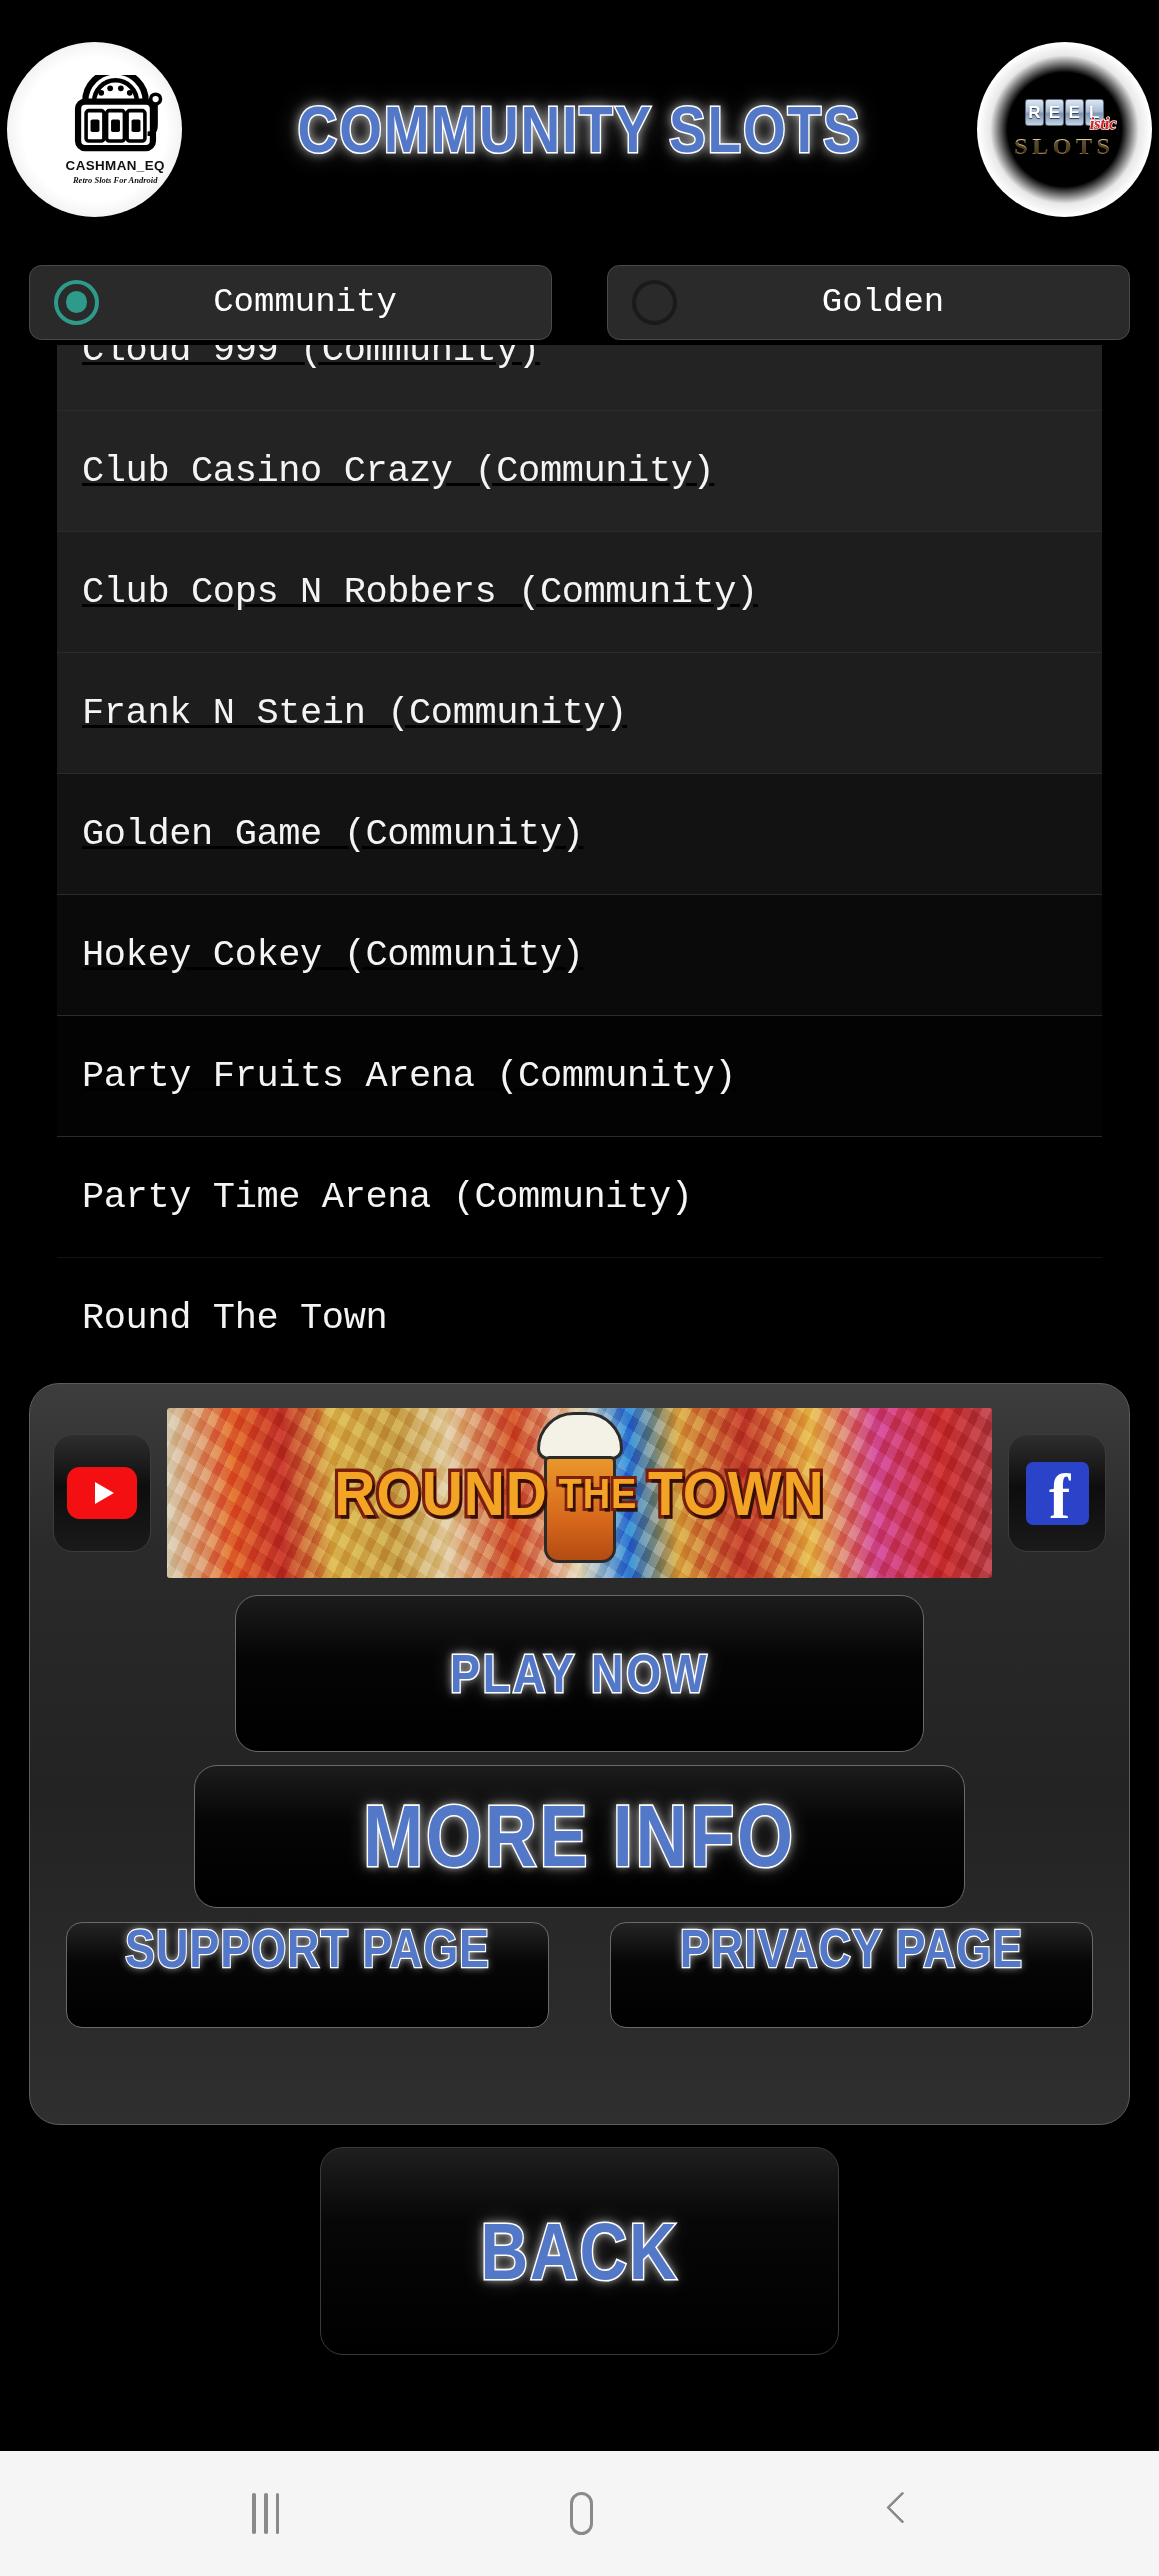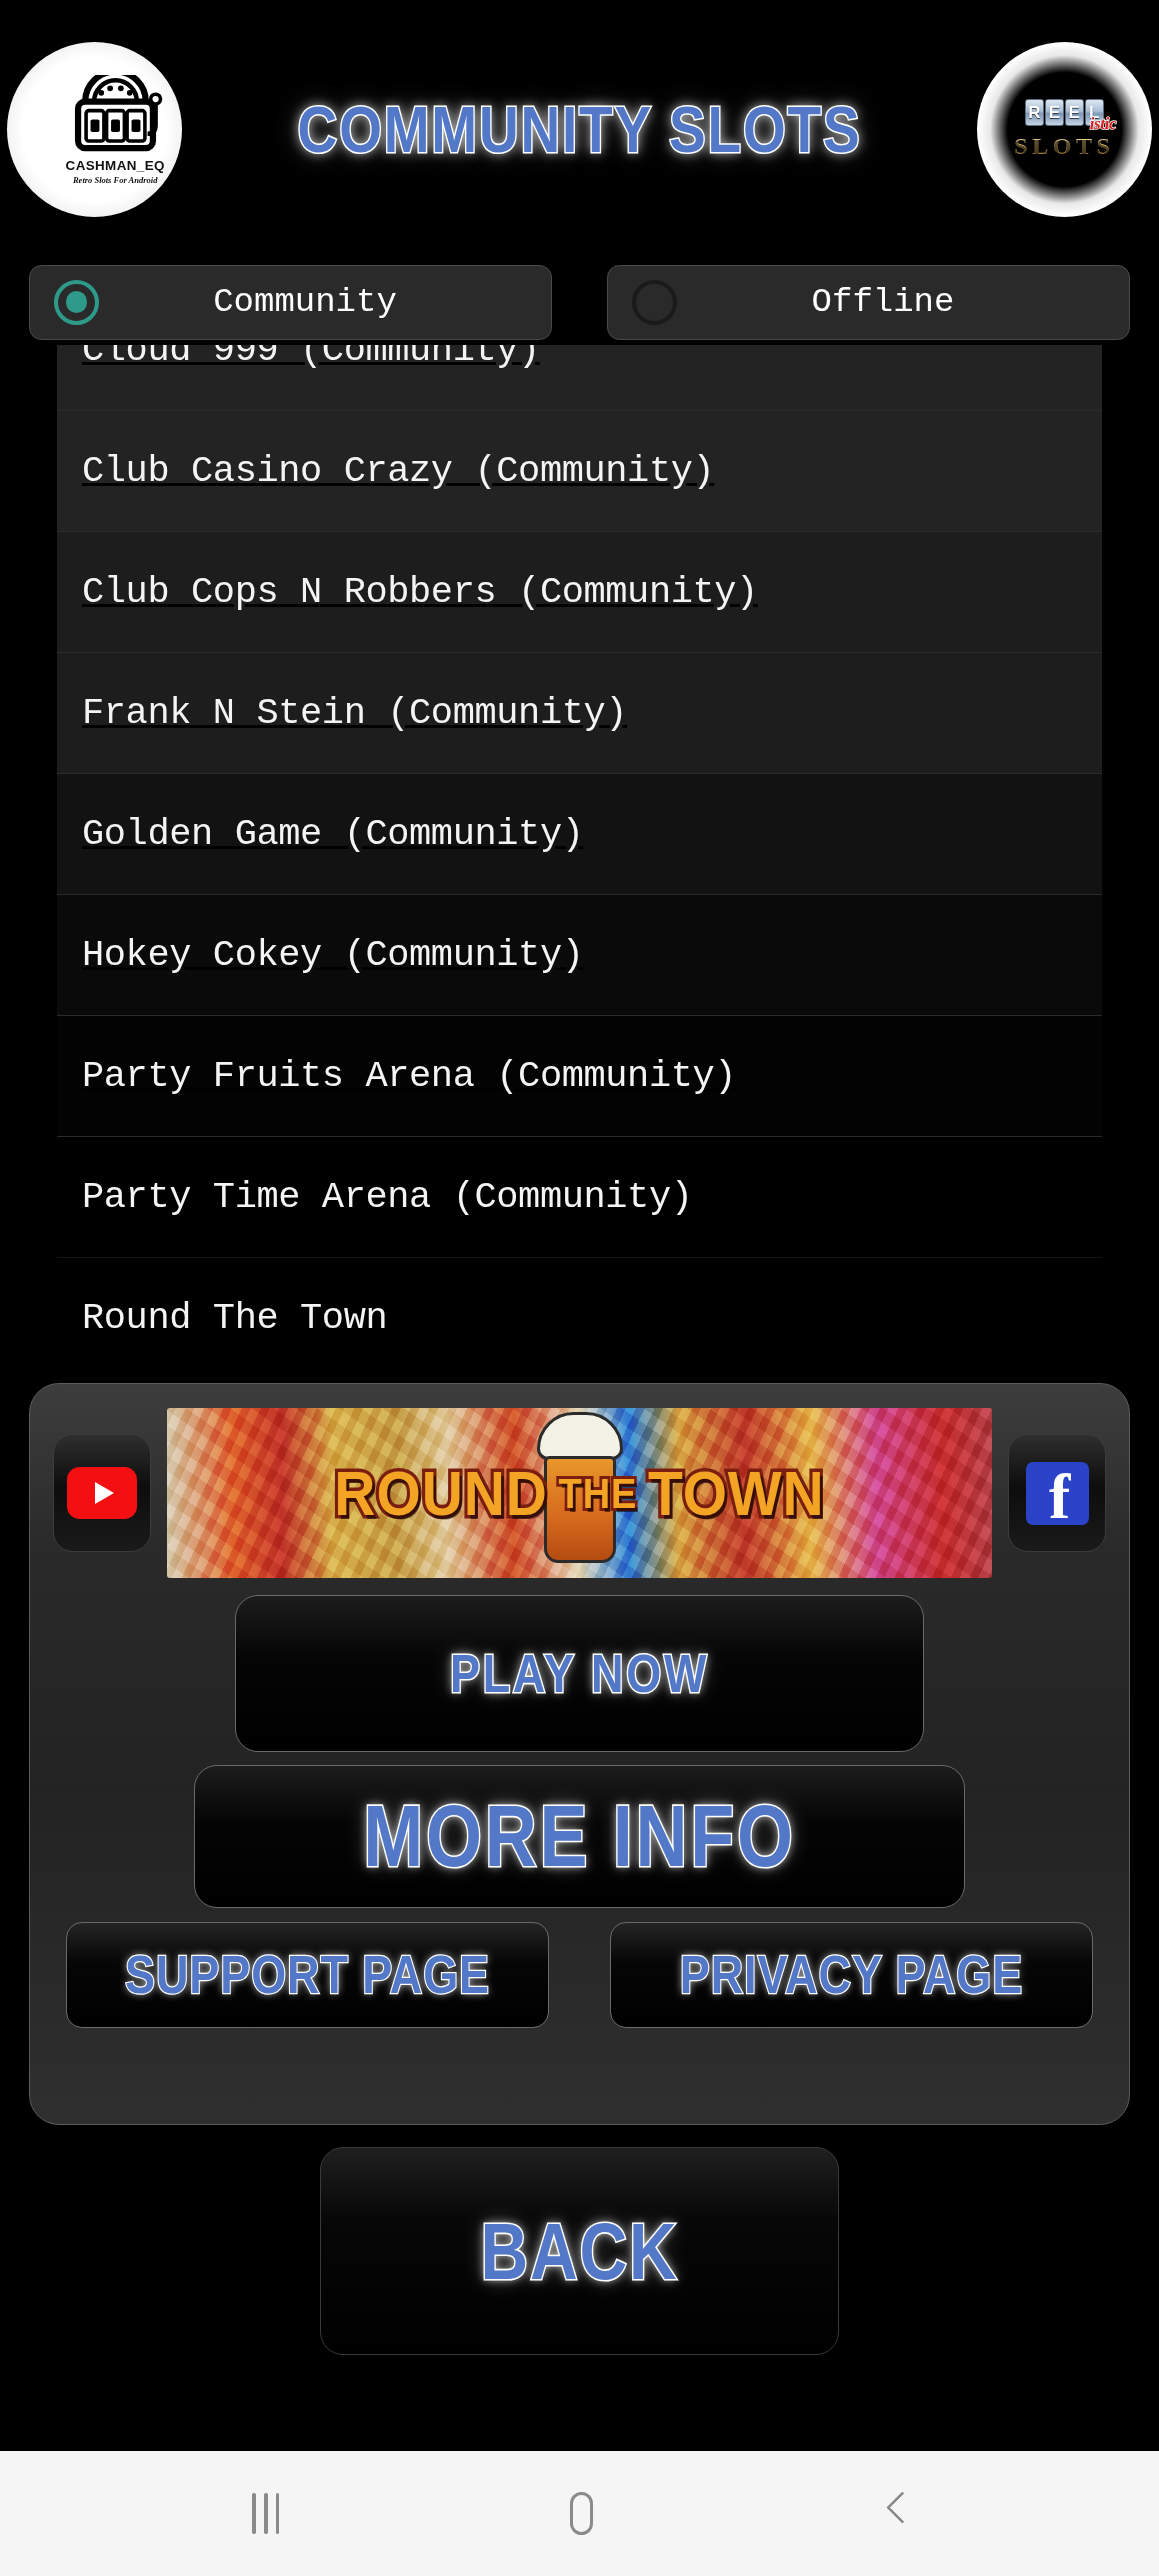--- a/index.html
+++ b/index.html
@@ -413,21 +413,21 @@
     justify-content: center;
     margin-top: 1.8px;
   }
   .btn-small {
     width: 483px;
     height: 106px;
     border-radius: 16px;
     border: 0.9px solid #6a6a6a;
     background: linear-gradient(180deg,#242424 0%, #060606 38%, #000000 100%);
     display: flex;
-    align-items: center;
+    align-items: flex-start;
     justify-content: center;
     font-family: "Liberation Sans", sans-serif;
     font-weight: 700;
     font-size: 45px;
     letter-spacing: 0.9px;
     color: #5478c8;
     -webkit-text-stroke: 2.1px #ffffff;
     paint-order: stroke fill;
     text-shadow: 0 0 8px rgba(255,255,255,0.8);
   }
@@ -551,21 +551,21 @@
     </div>
   </div>
 
   <div class="tabs">
     <div class="tab">
       <div class="radio radio-on"></div>
       <div class="tab-label">Community</div>
     </div>
     <div class="tab">
       <div class="radio radio-off"></div>
-      <div class="tab-label">Offline</div>
+      <div class="tab-label">Golden</div>
     </div>
   </div>
 
   <div class="list-wrap">
     <div class="list-scroll">
       <div class="list-item shade-a">
           <span>Cloud 999 (Community)</span>
         </div>
       <div class="list-item shade-a">
           <span>Club Casino Crazy (Community)</span>

